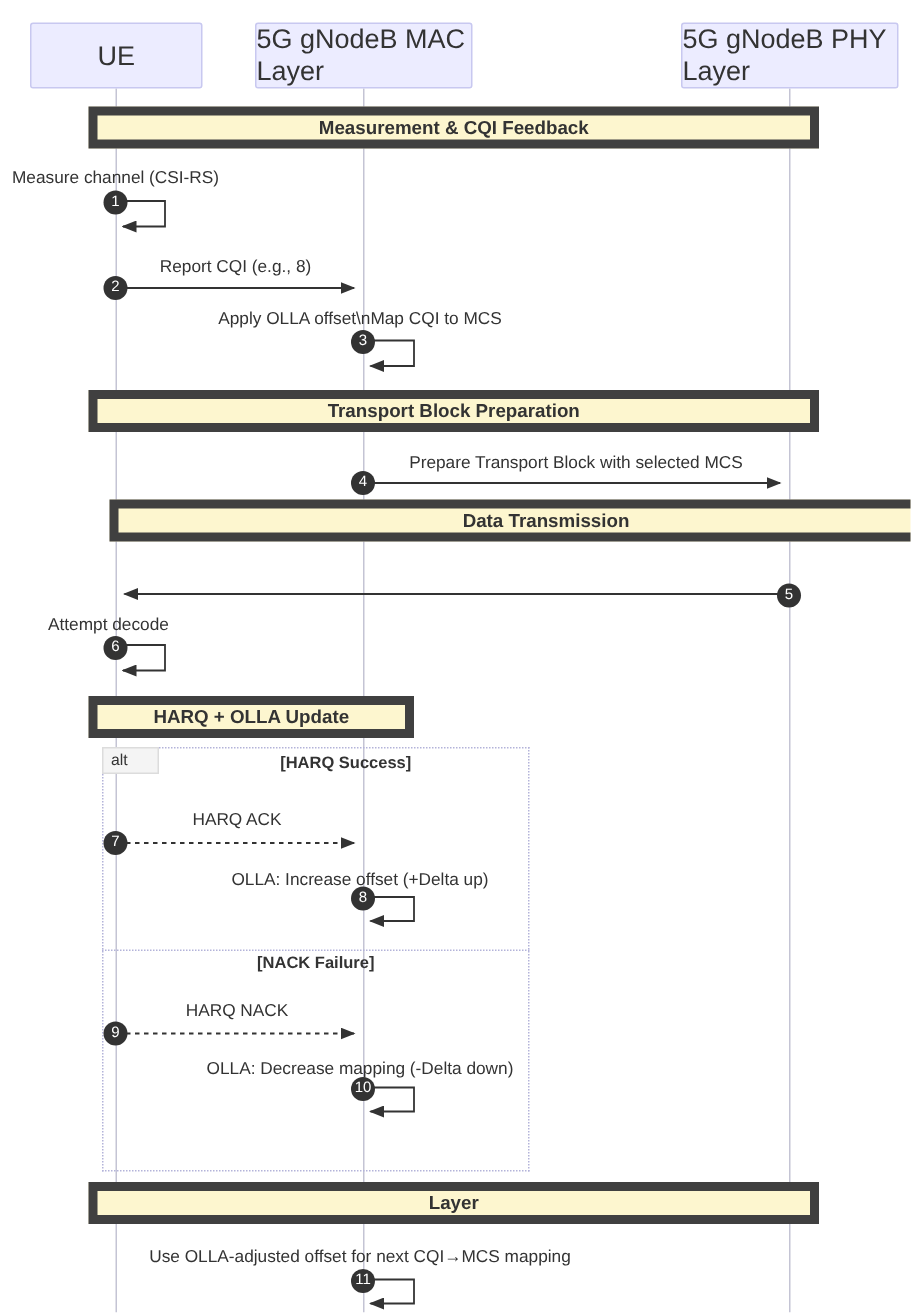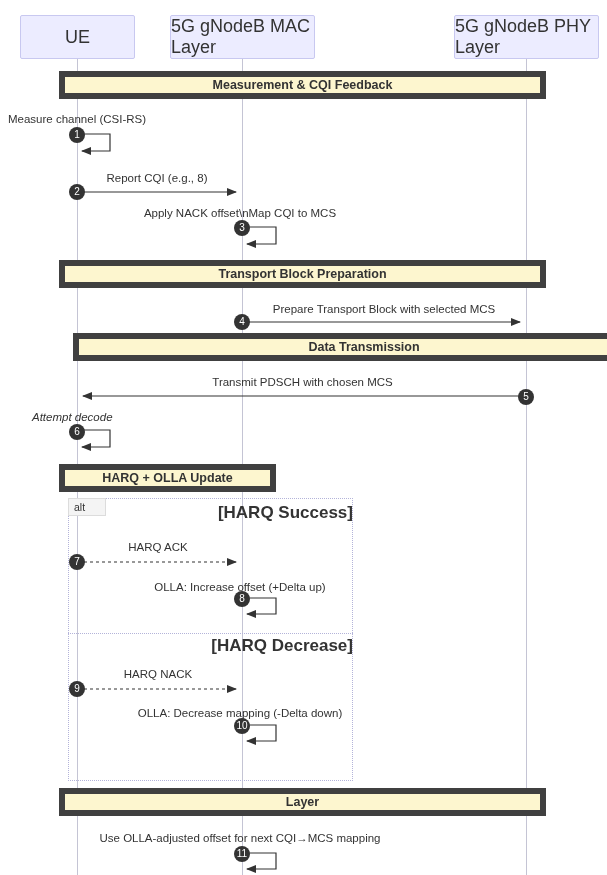--- a/index.html
+++ b/index.html
@@ -75,25 +75,25 @@
     padding: 2px 8px 2px 5px;
     box-sizing: border-box;
   }
   .alt-divider {
     position: absolute;
     border-top: 1px dotted #b3b3d9;
     height: 0;
   }
   .alt-cond {
     position: absolute;
-    font-size: 17px;
+    font-size: 11px;
     font-weight: bold;
     color: #333;
     white-space: nowrap;
-    text-align: right;
+    text-align: center;
   }
   .seq-num {
     position: absolute;
     width: 16px;
     height: 16px;
     border-radius: 50%;
     background: #333333;
     color: #ffffff;
     font-size: 10px;
     display: flex;
@@ -147,21 +147,21 @@
 
   <div class="alt-box" style="left:68px; top:498px; width:285px; height:283px;"></div>
   <div class="alt-tag" style="left:68px; top:498px; width:38px; height:18px;">
     <span>alt</span>
   </div>
   <div class="alt-divider" style="left:68px; top:633px; width:285px;"></div>
   <div class="alt-cond" style="left:108px; top:503px; width:245px;">
     <span>[HARQ Success]</span>
   </div>
   <div class="alt-cond" style="left:68px; top:636px; width:285px;">
-    <span>[HARQ Decrease]</span>
+    <span>[NACK Failure]</span>
   </div>
 
   <svg class="arrows" viewBox="0 0 607 875">
     <defs>
       <marker id="ah" markerWidth="10" markerHeight="8" refX="9" refY="4" orient="auto" markerUnits="userSpaceOnUse">
         <path d="M0,0 L10,4 L0,8 z" fill="#333333"></path>
       </marker>
     </defs>
 
     <path d="M77,134 L110,134 L110,151 L82,151" fill="none" stroke="#333333" stroke-width="1.2" marker-end="url(#ah)"></path>
@@ -187,29 +187,26 @@
     <path d="M242,853 L276,853 L276,869 L247,869" fill="none" stroke="#333333" stroke-width="1.2" marker-end="url(#ah)"></path>
   </svg>
 
   <div class="msg-label" style="left:8px; top:113px; width:160px; text-align:left;">
     <span>Measure channel (CSI-RS)</span>
   </div>
   <div class="msg-label" style="left:82px; top:172px; width:150px;">
     <span>Report CQI (e.g., 8)</span>
   </div>
   <div class="msg-label" style="left:140px; top:207px; width:200px;">
-    <span>Apply NACK offset\nMap CQI to MCS</span>
+    <span>Apply OLLA offset\nMap CQI to MCS</span>
   </div>
   <div class="msg-label" style="left:258px; top:303px; width:252px;">
     <span>Prepare Transport Block with selected MCS</span>
   </div>
-  <div class="msg-label" style="left:180px; top:376px; width:245px;">
-    <span>Transmit PDSCH with chosen MCS</span>
-  </div>
-  <div class="msg-label" style="left:32px; top:411px; width:110px; text-align:left;font-style:italic;">
+  <div class="msg-label" style="left:32px; top:411px; width:110px; text-align:left;">
     <span>Attempt decode</span>
   </div>
   <div class="msg-label" style="left:88px; top:541px; width:140px;">
     <span>HARQ ACK</span>
   </div>
   <div class="msg-label" style="left:140px; top:581px; width:200px;">
     <span>OLLA: Increase offset (+Delta up)</span>
   </div>
   <div class="msg-label" style="left:88px; top:668px; width:140px;">
     <span>HARQ NACK</span>

